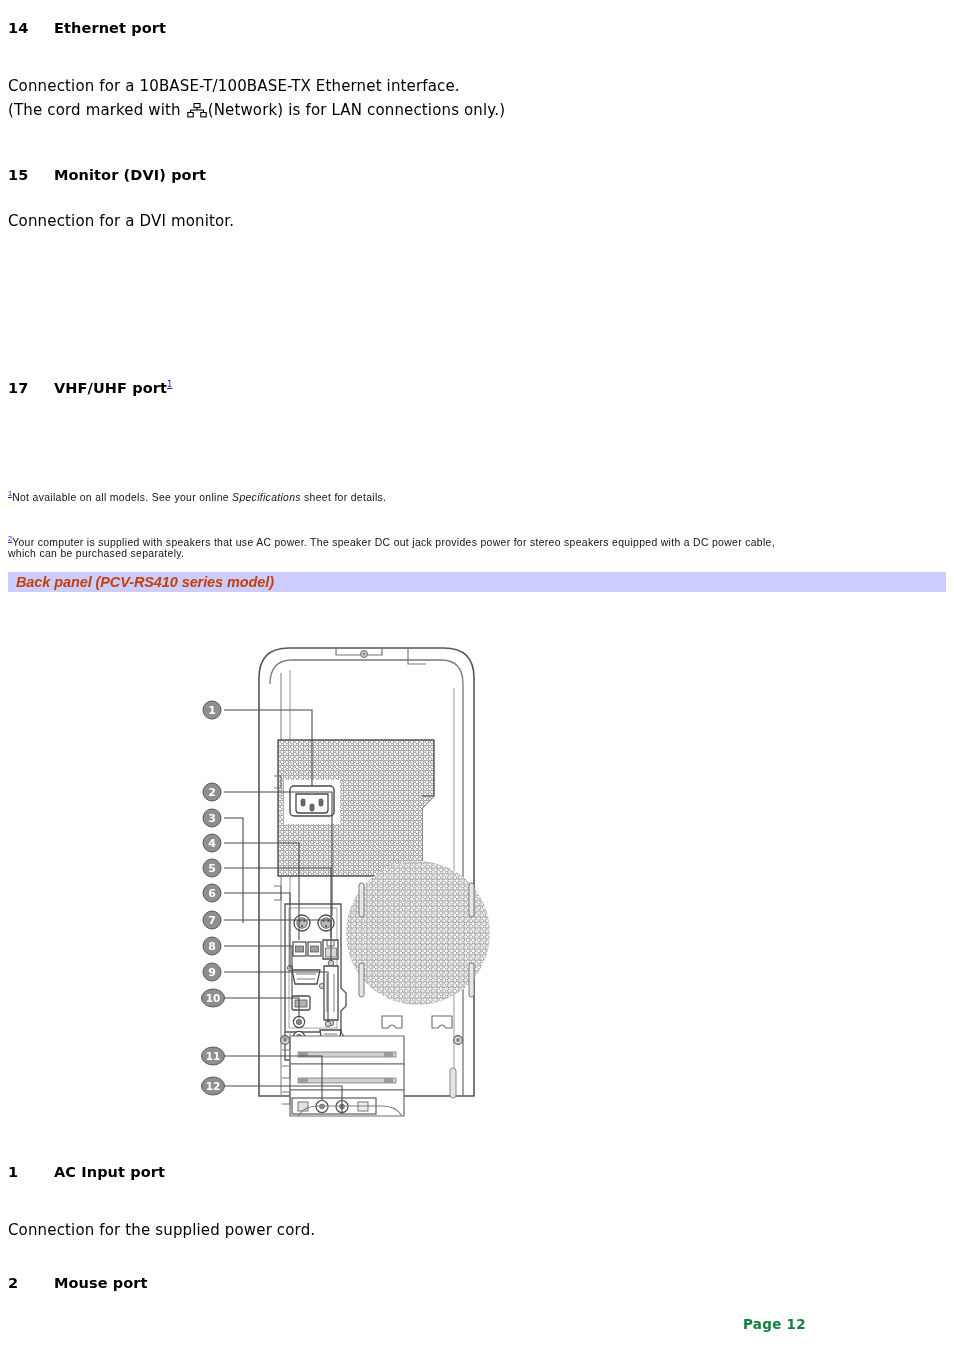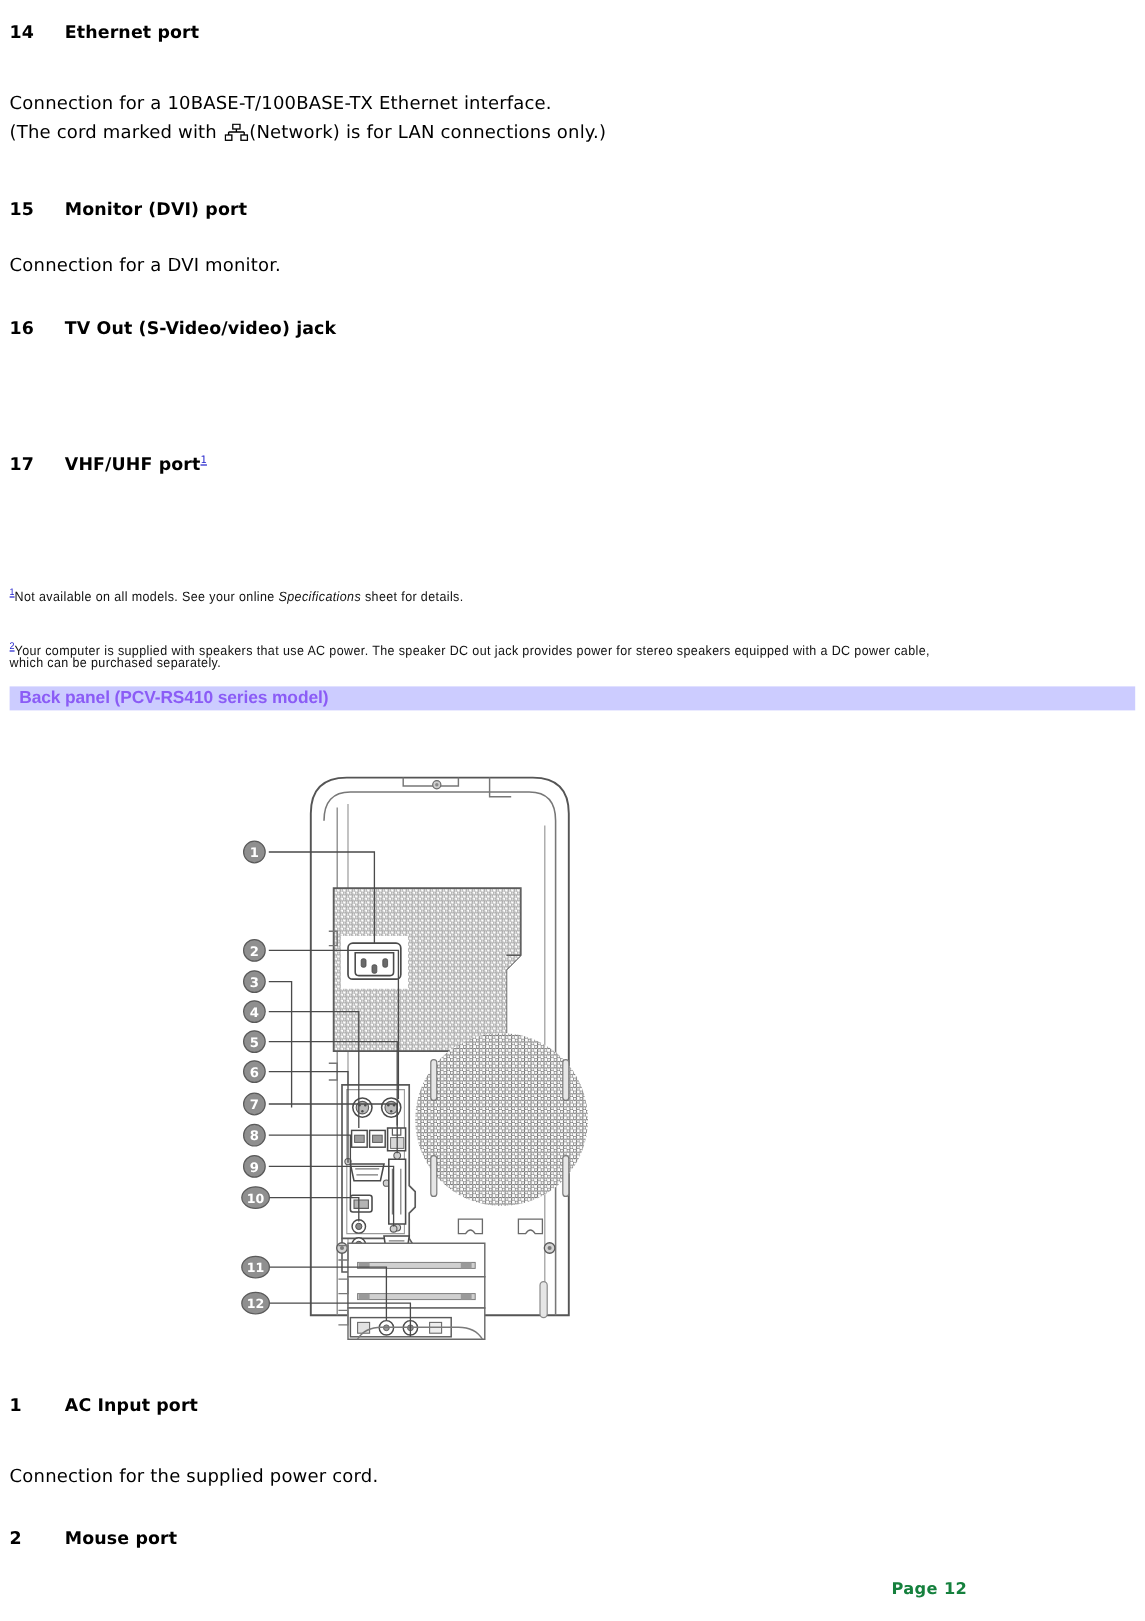--- a/index.html
+++ b/index.html
@@ -101,22 +101,23 @@
     height: 20px;
     background: #ccccff;
   }
   .banner-text {
     position: absolute;
     left: 16px;
     top: 1px;
     font-family: "Liberation Sans", sans-serif;
     font-size: 14.5px;
     font-weight: bold;
+    font-style: italic;
     letter-spacing: -0.1px;
-    color: #8b5cf6;
+    color: #c2410c;
     line-height: 19px;
     white-space: nowrap;
   }
 
   
   .figure {
     position: absolute;
     left: 186px;
     top: 628px;
     width: 320px;
@@ -160,25 +161,20 @@
 
   <div class="entry" style="top:138px;margin-top:28px;">
     <div class="entry-head">
       <span class="entry-num">15</span><span class="entry-label">Monitor (DVI) port</span>
     </div>
   </div>
   <div class="entry" style="top:209px;">
     <div class="entry-body">Connection for a DVI monitor.</div>
   </div>
 
-  <div class="entry" style="top:265px;">
-    <div class="entry-head">
-      <span class="entry-num">16</span><span class="entry-label">TV Out (S-Video/video) jack</span>
-    </div>
-  </div>
 
   <div class="entry" style="top:375px;">
     <div class="entry-head">
       <span class="entry-num">17</span><span class="entry-label">VHF/UHF port</span><a class="fn-ref" href="#">1</a>
     </div>
   </div>
 
   <div class="footnote" style="top:486px;"><a class="fn-mark" href="#">1</a><span>Not available on all models. See your online </span><i>Specifications</i><span> sheet for details.</span></div>
 
   <div class="footnote" style="top:531px;"><a class="fn-mark" href="#">2</a><span>Your computer is supplied with speakers that use AC power. The speaker DC out jack provides power for stereo speakers equipped with a DC power cable,</span></div>

